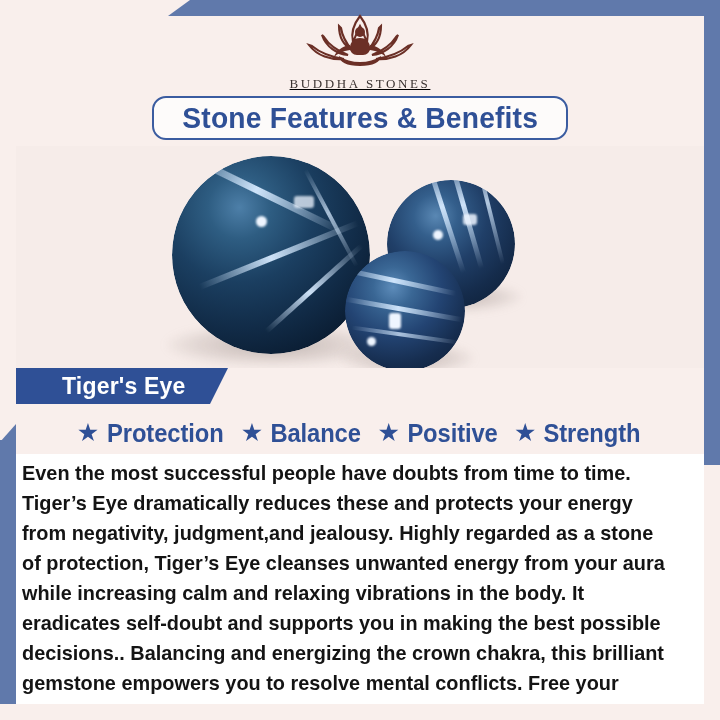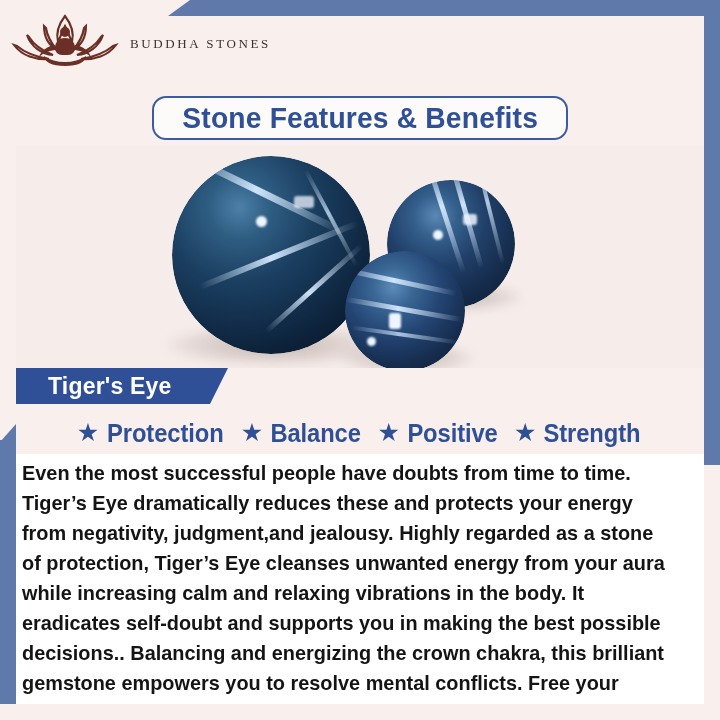--- a/index.html
+++ b/index.html
@@ -54,22 +54,23 @@
     width: 720px; height: 16px;
     background: #f9efec;
   }
 
   
   .logo-wrap {
     position: absolute;
     top: 12px; left: 0;
     width: 720px;
     display: flex;
-    flex-direction: row;
-    align-items: center;
+    flex-direction: column;
+    align-items: center;
+    text-decoration: underline;
   }
   .logo-mark { width: 130px; height: 62px; display: block; }
   .logo-text {
     margin-top: 2px;
     font-family: "Liberation Serif", serif;
     font-size: 13px;
     letter-spacing: 2.6px;
     color: #3a3230;
   }
 
@@ -161,21 +162,21 @@
   
   .stone-tab {
     position: absolute;
     left: 16px; top: 368px;
     height: 36px;
     min-width: 212px;
     background: #2f5096;
     clip-path: polygon(0 0, 100% 0, calc(100% - 18px) 100%, 0 100%);
     display: flex;
     align-items: center;
-    padding: 0 34px 0 32px;
+    padding: 0 34px 0 46px;
     box-sizing: border-box;
   }
   .stone-tab-text {
     font-family: "Liberation Sans Narrow", "Liberation Sans", sans-serif;
     font-weight: bold;
     font-size: 23px;
     color: #ffffff;
     letter-spacing: 0.2px;
   }
 

